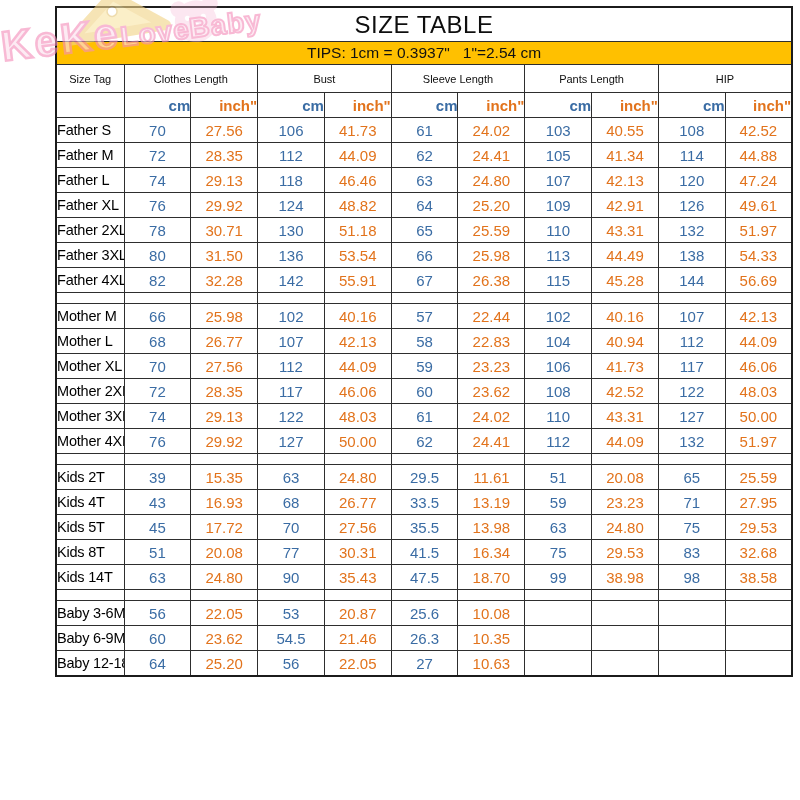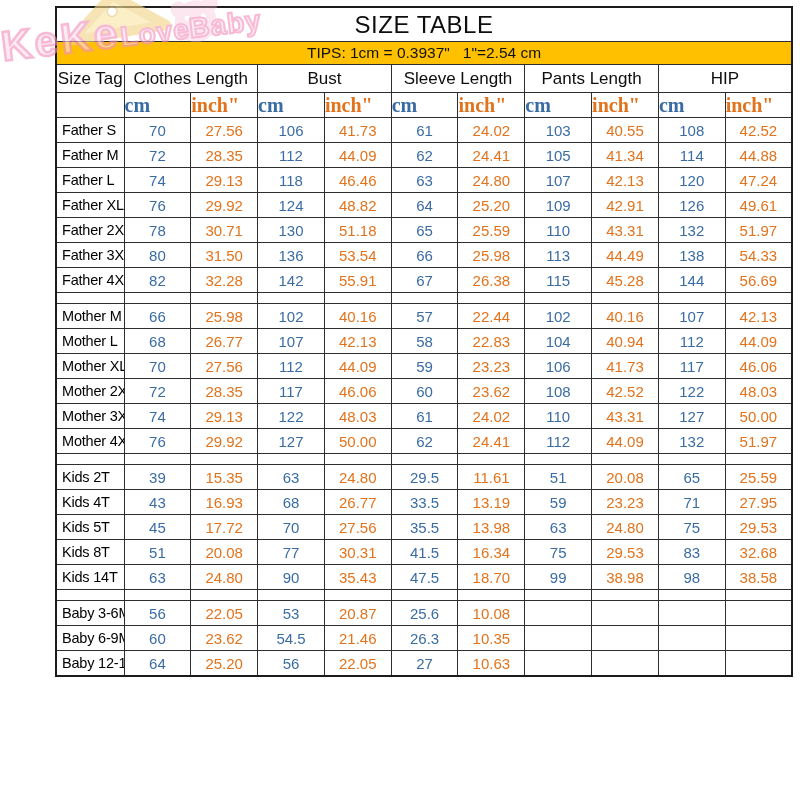--- a/index.html
+++ b/index.html
@@ -23,31 +23,31 @@
   .col-data{width:66.8px;}
   .title-cell{
     height:33px;text-align:center;font-size:24px;font-weight:400;
     color:#0e0e0e;letter-spacing:.5px;background:#fff;
   }
   .tips-cell{
     height:22px;text-align:center;font-size:15.5px;font-weight:500;
     color:#111;background:var(--accent-yellow,#FFC000);
   }
   .group-cell,.tag-header{
-    height:27px;text-align:center;font-size:17px;font-weight:400;color:#0e0e0e;
+    height:27px;text-align:center;font-size:11px;font-weight:400;color:#0e0e0e;
     background:#fff;
   }
-  .unit-row th{height:24px;text-align:left;font-size:20px;font-weight:700;background:#fff;font-family:Liberation Serif, serif;}
+  .unit-row th{height:24px;text-align:right;font-size:15px;font-weight:700;background:#fff;}
   .unit-cm{color:var(--cm-blue,#3A6CA4);}
   .unit-inch{color:var(--inch-orange,#E2731C);}
   .size-table tbody td{
     height:24px;text-align:center;font-size:15px;background:#fff;
   }
   .size-table tbody td.tag-cell{
-    text-align:left;padding-left:5px;font-size:14.5px;color:#000;
+    text-align:left;font-size:14.5px;color:#000;
     letter-spacing:-0.2px;
   }
   .size-table tbody td.cm-cell{color:var(--cm-blue,#3A6CA4);}
   .size-table tbody td.inch-cell{color:var(--inch-orange,#E2731C);}
   .size-table tbody tr.gap-row td{height:10px;}
   
   .watermark{
     position:absolute;left:-8px;top:2px;width:320px;height:130px;
     transform:rotate(-7deg);transform-origin:0 0;
     opacity:.62;pointer-events:none;z-index:5;

